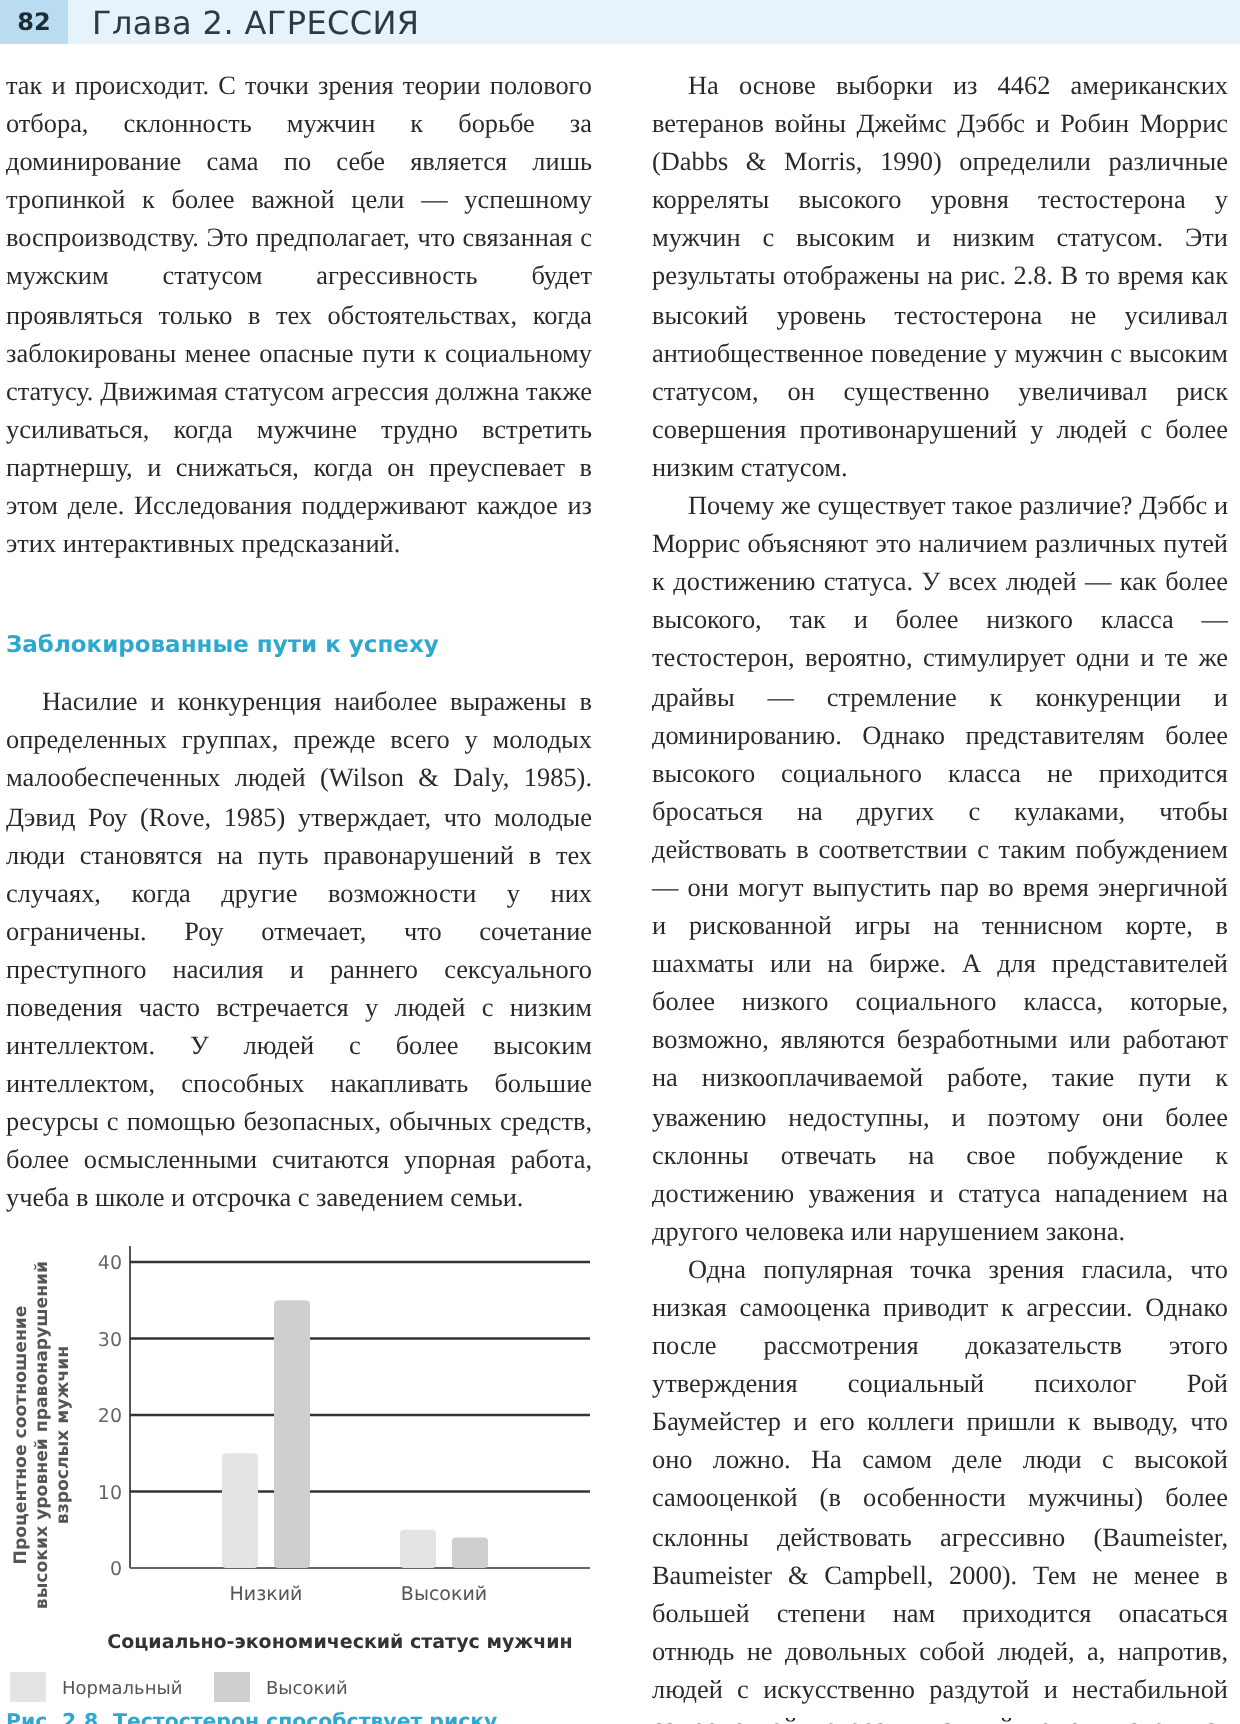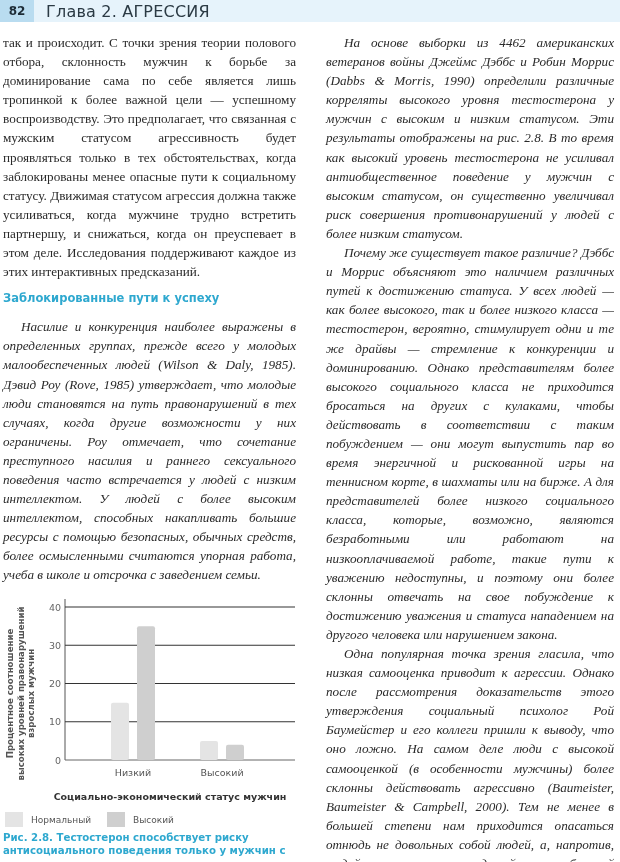--- a/index.html
+++ b/index.html
@@ -21,24 +21,24 @@
   .chapter {
     margin-left: 12px; font-family: "DejaVu Sans", sans-serif; font-size: 16px;
     color: #2b3a44; letter-spacing: 0.2px;
   }
   .col {
     position: absolute; top: 33px; font-size: 13.2px; line-height: 19.1px;
   }
   .col.left { left: 3px; width: 293px; }
   .col.right { left: 326px; width: 288px; top: 33px; }
   p { margin: 0; text-align: justify; hyphens: manual; }
-  p.indent { text-indent: 18px; font-style: italic; }
+  p.indent { text-indent: 18px; }
   .h2 {
     font-family: "DejaVu Sans", sans-serif; font-weight: bold; font-size: 11.5px;
-    color: #2ea8cf; margin: 10px 0 12px 0; line-height: 14px;
+    color: #2ea8cf; margin: 34px 0 12px 0; line-height: 14px;
   }
   .chart {
     position: relative; width: 296px; height: 232px; margin-top: 10px;
   }
   .chart svg { position: absolute; left: 0; top: 0; }
   .caption-title {
     font-family: "DejaVu Sans", sans-serif; font-weight: bold; font-size: 10.2px;
     line-height: 13.5px; color: #2ea8cf; margin-top: 4px;
   }
 </style>

